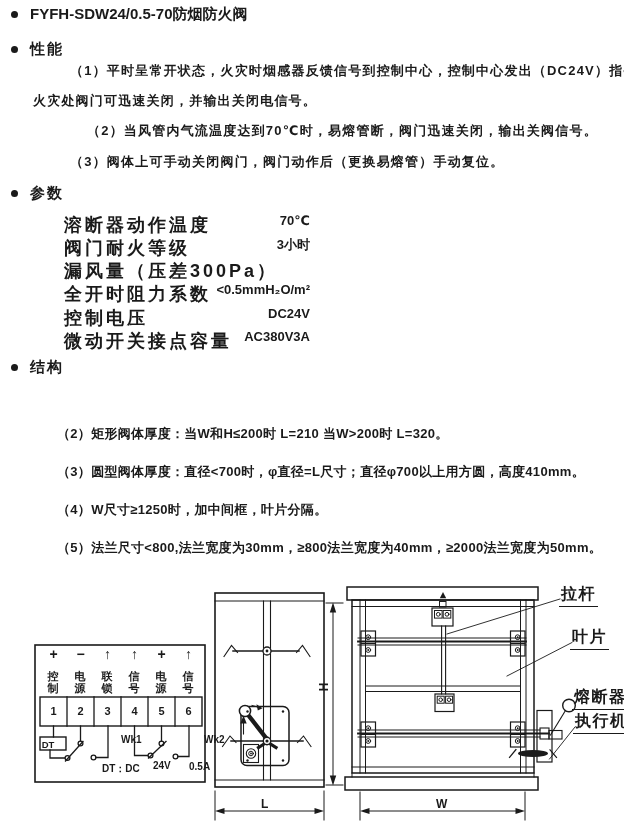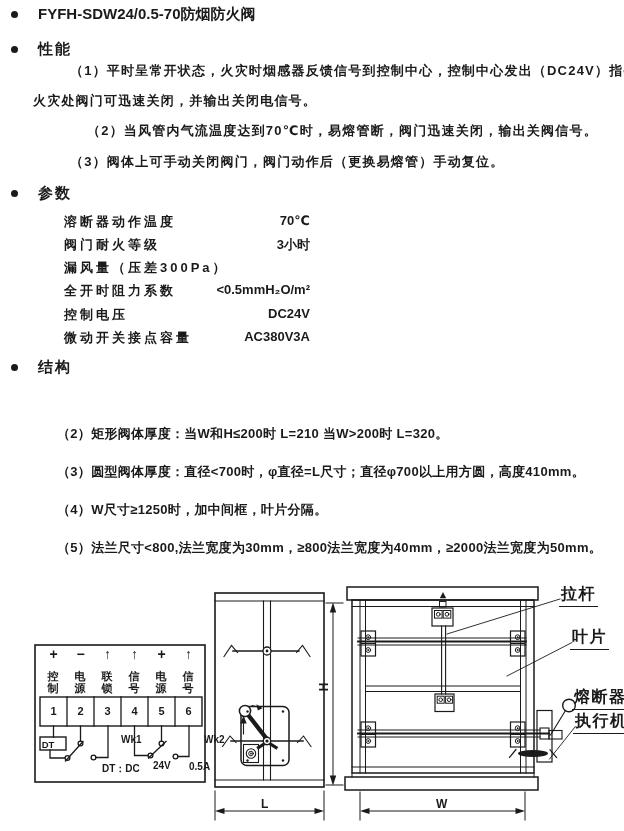--- a/index.html
+++ b/index.html
@@ -1,23 +1,23 @@
 <!DOCTYPE html>
 <html><head>
 <meta charset="utf-8">
 <style>
   html,body{margin:0;padding:0;background:#fff;}
   .page{position:relative;width:624px;height:831px;background:#fff;overflow:hidden;
         font-family:"Liberation Sans","DejaVu Sans",sans-serif;color:#1a1a1a;font-weight:bold;}
   .abs{position:absolute;white-space:nowrap;}
-  .h1{font-size:15px;margin-left:8px;}
+  .h1{font-size:15px;}
   .sp{letter-spacing:2px;}
   .bt{font-size:13px;letter-spacing:1.2px;}
   .bullet{position:absolute;width:7px;height:7px;border-radius:50%;background:#1a1a1a;}
-  .plabel{font-size:13px;letter-spacing:3px;}
+  .plabel{font-size:18px;letter-spacing:3px;}
   .pvalue{font-size:13px;text-align:right;width:170px;}
   .struct{font-size:13px;letter-spacing:0.3px;}
   .tsign{font-size:14px;text-align:center;width:27px;}
   .vlabel{width:14px;font-size:11px;line-height:12px;text-align:center;word-break:break-all;white-space:normal;}
   .tnum{width:27px;font-size:11px;text-align:center;}
   .sm{font-size:10px;padding-left:36px;}
   .dtxt{font-size:9.5px;text-align:center;width:16px;}
   .dlabel{font-size:16px;letter-spacing:1.5px;border-bottom:1.5px solid #1a1a1a;padding:0 2px 1px 2px;font-family:Liberation Mono, monospace;}
   .dim{font-size:12px;}
   .hrot{transform:rotate(-90deg);transform-origin:center;}

